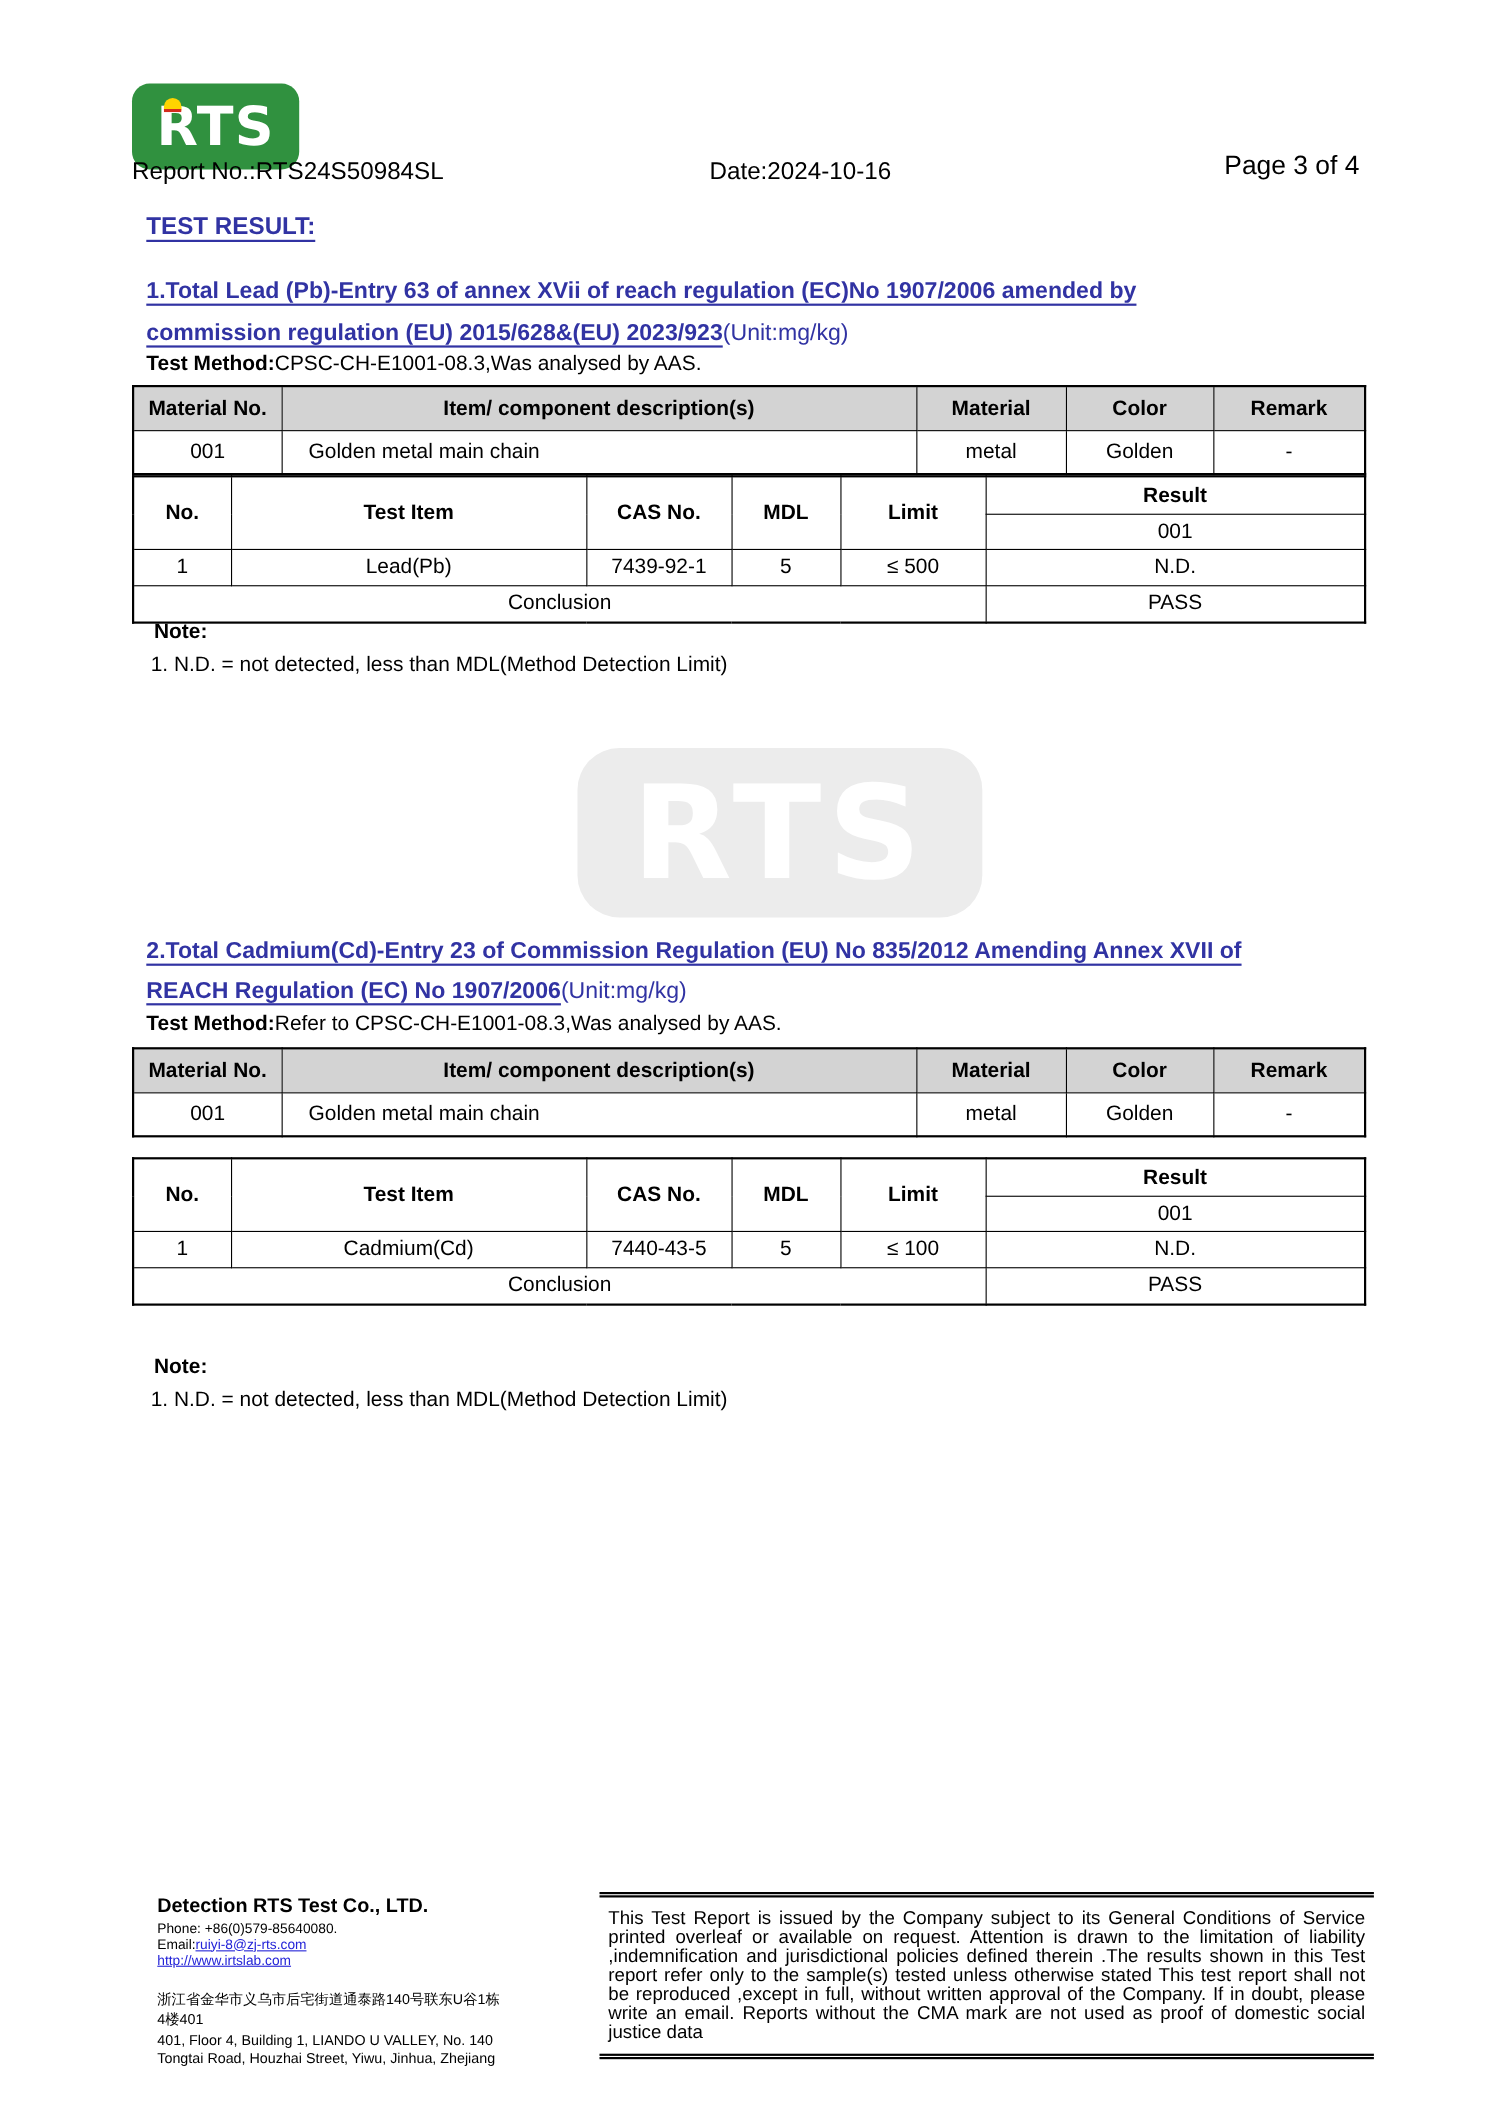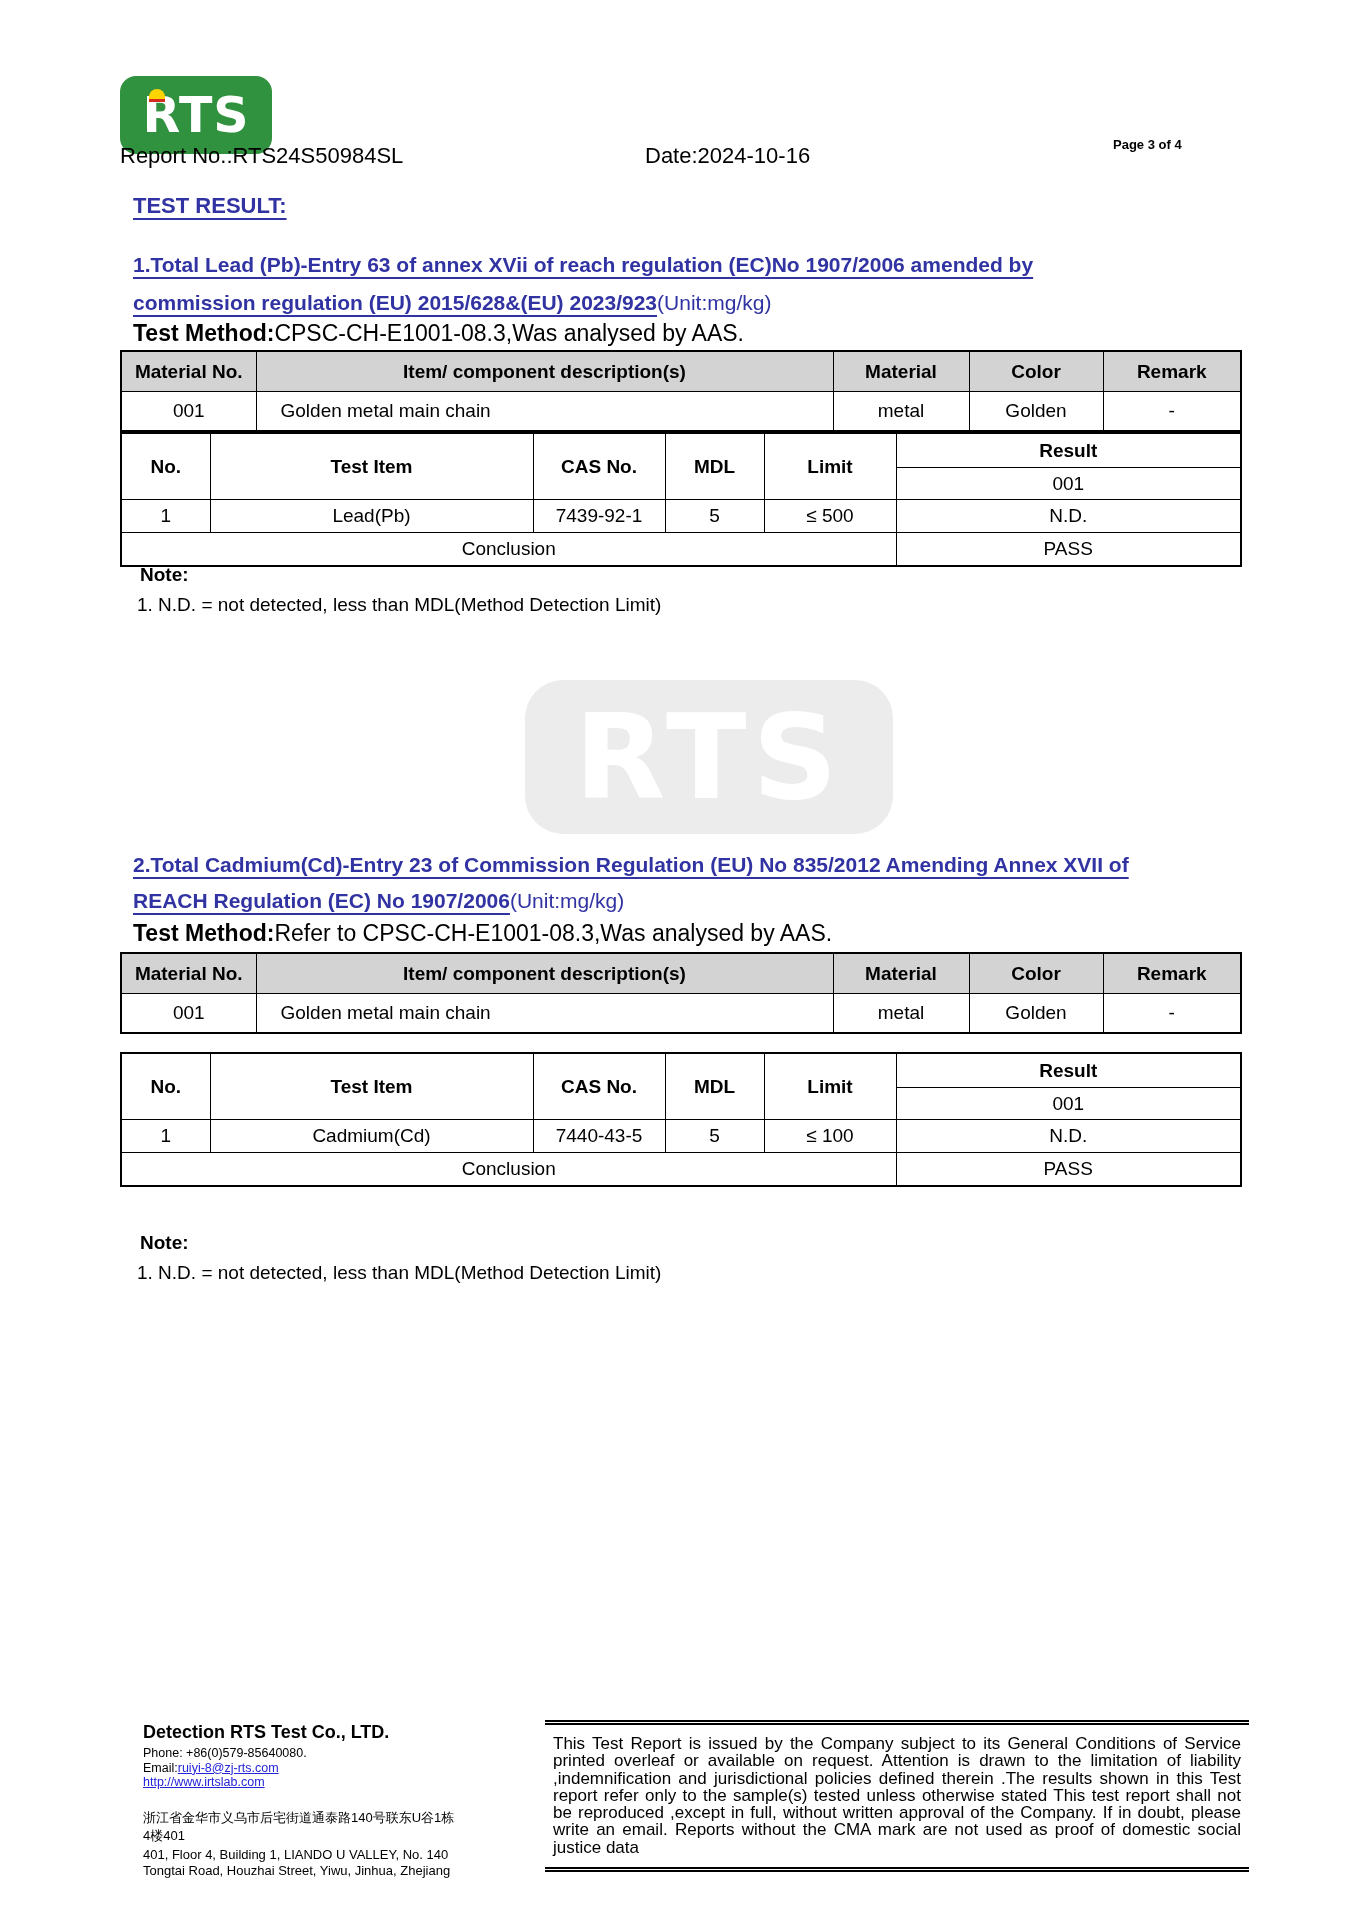--- a/index.html
+++ b/index.html
@@ -15,29 +15,29 @@
   
   .logo{position:absolute;left:120px;top:76px;width:152px;height:78px;background:#30913f;
         border-radius:16px;display:flex;align-items:center;justify-content:center;}
   .logo-text{font-family:"DejaVu Sans",sans-serif;font-weight:800;font-size:49px;color:#fff;letter-spacing:1px;}
   .logo-accent{position:absolute;left:29px;top:13px;width:16px;height:10px;background:#ffd400;
                border-bottom:3px solid #d42b1e;border-radius:8px 8px 0 0;}
 
   
   .hdr-report{position:absolute;left:120px;top:143px;font-size:22px;}
   .hdr-date{position:absolute;left:645px;top:143px;font-size:22px;}
-  .hdr-page{position:absolute;left:1113px;top:137px;font-size:13px;font-weight:bold;}
+  .hdr-page{position:absolute;left:1113px;top:137px;font-size:24px;}
 
   
   .test-result{position:absolute;left:133px;top:193px;font-size:22px;font-weight:bold;color:#3133a3;
                text-decoration:underline;text-decoration-thickness:2px;text-underline-offset:5px;}
   .sec-title{position:absolute;left:133px;font-size:21px;font-weight:bold;color:#3133a3;white-space:nowrap;}
   .sec-title .u{text-decoration:underline;text-decoration-thickness:2px;text-underline-offset:5px;}
   .sec-title .unit{font-weight:normal;}
-  .method{position:absolute;left:133px;font-size:23px;color:#000;}
+  .method{position:absolute;left:133px;font-size:19px;color:#000;}
   .method .lbl{font-weight:bold;}
 
   
   table{border-collapse:collapse;table-layout:fixed;position:absolute;left:120px;}
   table,td,th{border:1px solid #000;}
   table{border:2px solid #000;}
   td,th{text-align:center;vertical-align:middle;font-size:19px;padding:0;overflow:hidden;}
   .mat-table th{background:#d3d3d3;font-weight:bold;height:39px;}
   .mat-table td{height:38px;font-weight:normal;}
   .mat-table .desc{text-align:left;padding-left:24px;}

